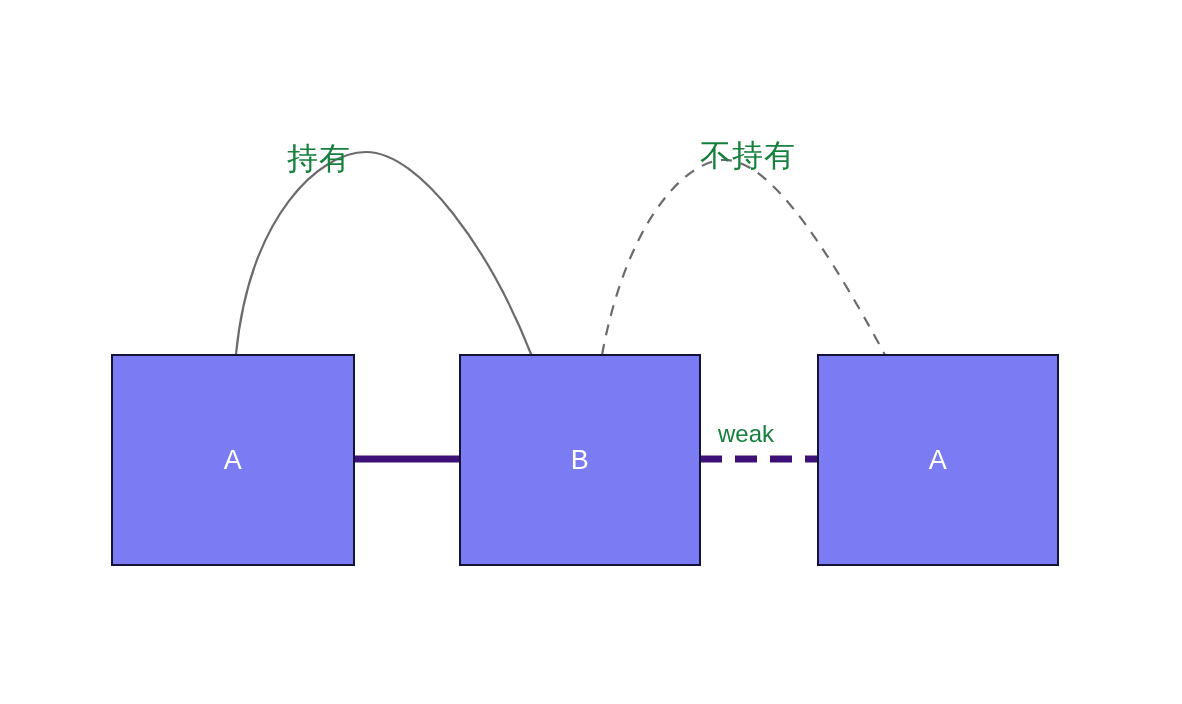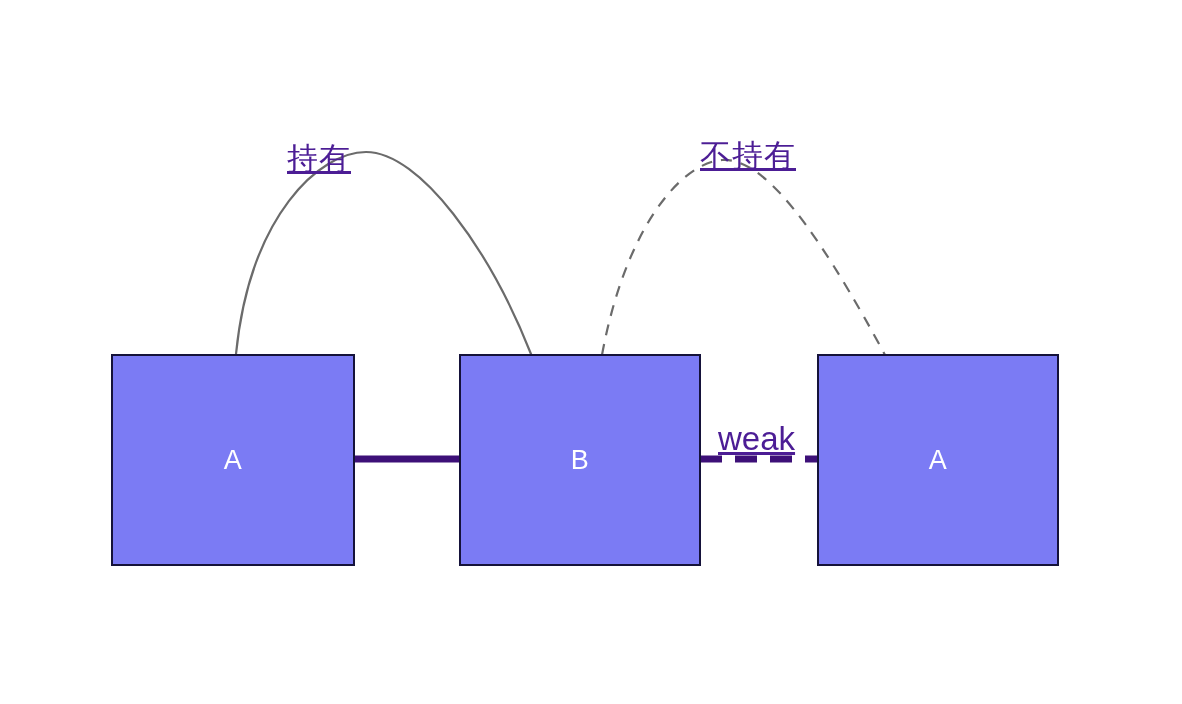--- a/index.html
+++ b/index.html
@@ -36,33 +36,32 @@
   .node-label {
     color: #ffffff;
     font-size: 27px;
     font-family: "Liberation Sans", "DejaVu Sans", sans-serif;
     font-weight: 400;
     line-height: 1;
     letter-spacing: 0.5px;
   }
   .edge-label {
     position: absolute;
-    color: #4c1d95;
+    color: #15803d;
     white-space: nowrap;
     line-height: 1;
-    text-decoration: underline;
   }
   .cjk-label {
     font-family: "DejaVu Sans", "Liberation Sans", sans-serif;
     font-size: 31px;
     letter-spacing: 1px;
   }
   .latin-label {
     font-family: "Liberation Sans", "DejaVu Sans", sans-serif;
-    font-size: 33px;
+    font-size: 24px;
   }
 </style>
 </head>
 <body>
 
 <div id="canvas">
 
   <svg id="diagram-svg" viewBox="0 0 1182 704" xmlns="http://www.w3.org/2000/svg">
 
     <path fill="none" stroke="#6b6b6b" stroke-width="2.2" stroke-linecap="round" d="M 236 354 C 250 215 320 152 366 152 C 420 152 490 250 531 354"></path>

